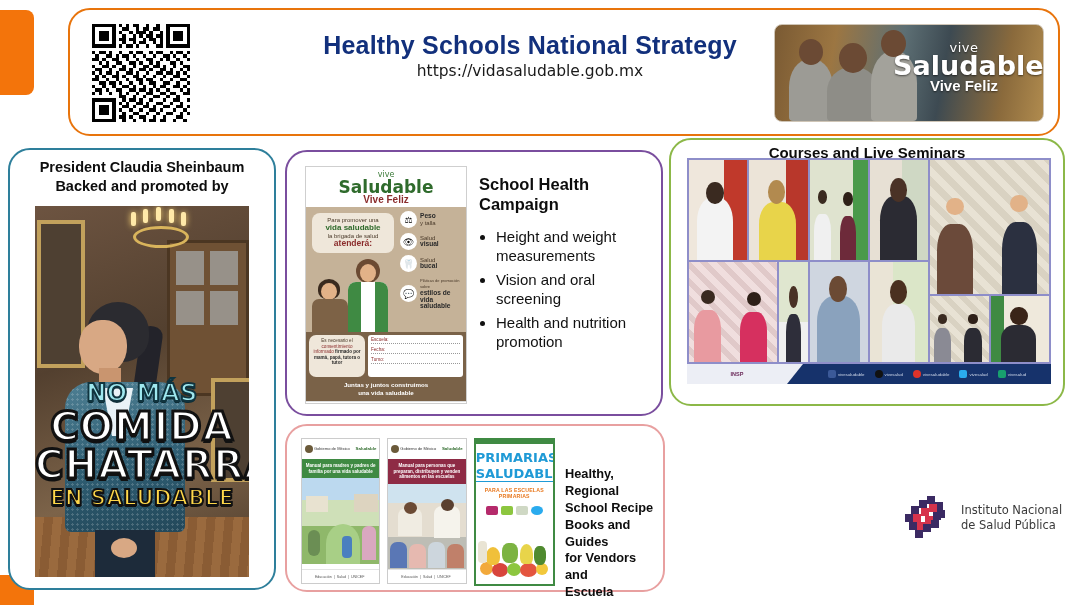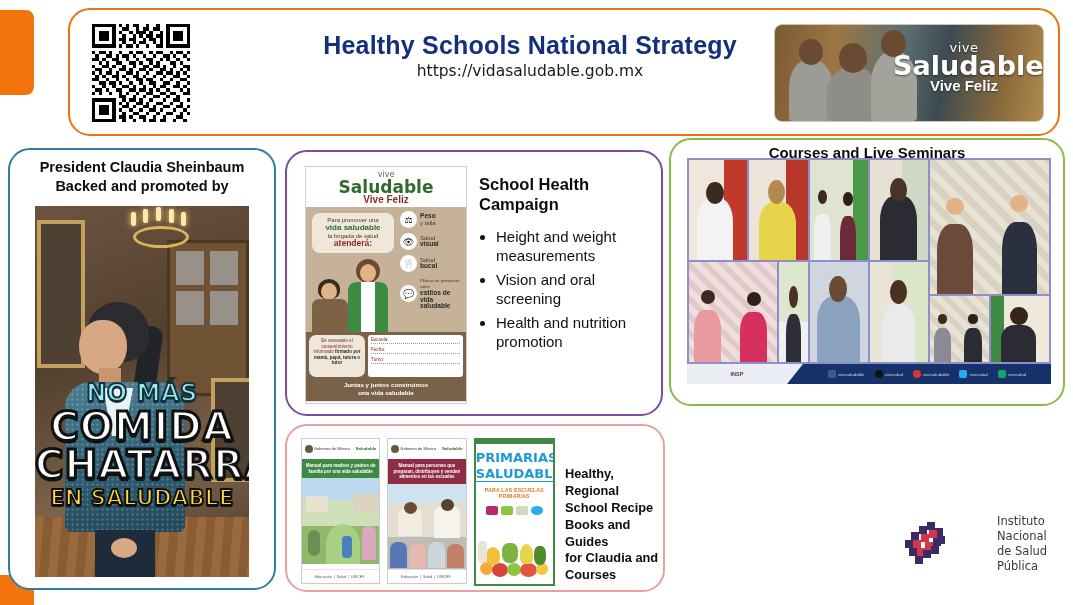--- a/index.html
+++ b/index.html
@@ -162,21 +162,21 @@
       border-bottom:1.5px solid #1f9ad6;display:inline-block;font-family:"DejaVu Sans",sans-serif;}
   #bk3 .t3{font-size:5.2px;font-weight:bold;color:#E8761B;text-align:center;margin-top:5px;letter-spacing:.2px;}
   #bk3 .logos{display:flex;justify-content:center;gap:3px;margin-top:7px;}
   #bk3 .logos i{width:12px;height:9px;display:block;border-radius:2px;}
   #bk3 .fruits{position:absolute;bottom:5px;left:0;width:100%;height:46px;}
   .fr{position:absolute;border-radius:50%;}
   #recipes-text{position:absolute;left:278px;top:40px;width:94px;
       font-size:12.8px;font-weight:bold;color:#0d0d0d;line-height:1.32;}
 
   
-  #insp-logo{position:absolute;left:905px;top:518px;width:160px;height:52px;display:flex;align-items:center;gap:36px;}
+  #insp-logo{position:absolute;left:905px;top:492px;width:160px;height:52px;display:flex;align-items:center;}
   #insp-mark{width:48px;height:44px;position:relative;flex:0 0 auto;}
   #insp-mark i{position:absolute;display:block;}
   #insp-name{margin-left:8px;font-size:11.5px;color:#3a3a3a;line-height:1.32;
       font-family:"DejaVu Sans",sans-serif;}
 </style>
 </head>
 <body>
 
 <div class="tab-orange" id="tab-top"></div>
 <div class="tab-orange" id="tab-bottom"></div>
@@ -543,22 +543,22 @@
         <span class="fr" style="left:58px;bottom:14px;width:12px;height:19px;border-radius:40%;background:#4f8a2f"></span>
         <span class="fr" style="left:2px;bottom:16px;width:9px;height:22px;border-radius:4px;background:#e9e4d4"></span>
       </div>
     </div>
   </div>
 
   <div id="recipes-text">
     <div>Healthy, Regional</div>
     <div>School Recipe</div>
     <div>Books and Guides</div>
-    <div>for Claudia and</div>
-    <div>Courses</div>
+    <div>for Vendors and</div>
+    <div>Escuela</div>
   </div>
 </div>
 
 <div id="insp-logo">
   <div id="insp-mark">
     <i style="left:6px;top:10px;width:8px;height:8px;background:#3B2A63;"></i>
     <i style="left:14px;top:4px;width:8px;height:8px;background:#3B2A63;"></i>
     <i style="left:22px;top:0px;width:8px;height:8px;background:#3B2A63;"></i>
     <i style="left:30px;top:6px;width:8px;height:8px;background:#3B2A63;"></i>
     <i style="left:0px;top:18px;width:8px;height:8px;background:#3B2A63;"></i>

